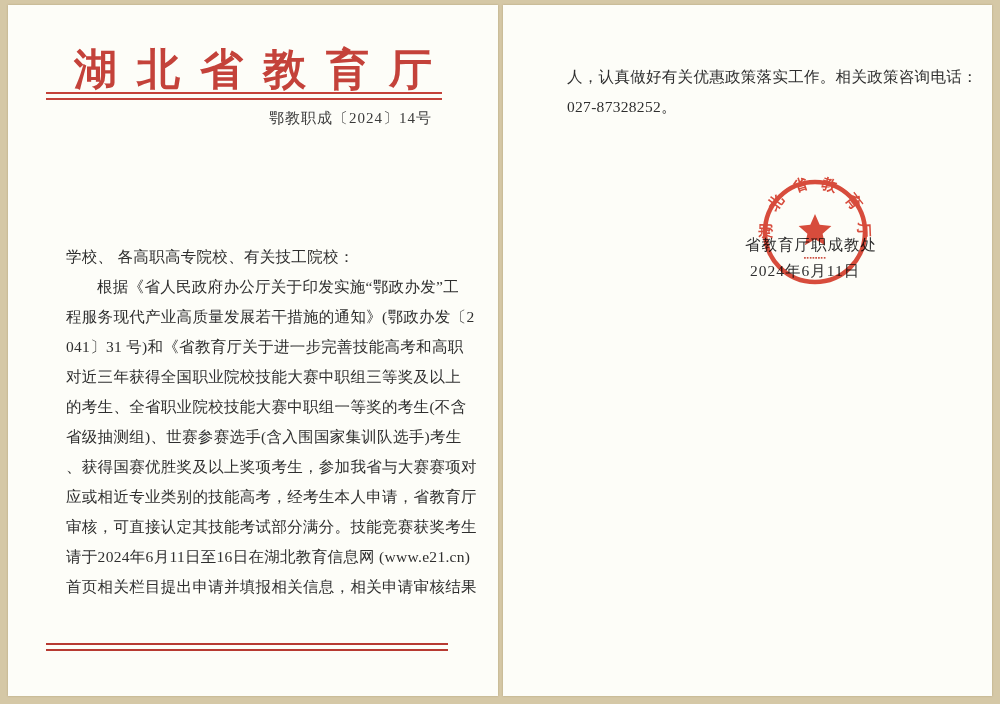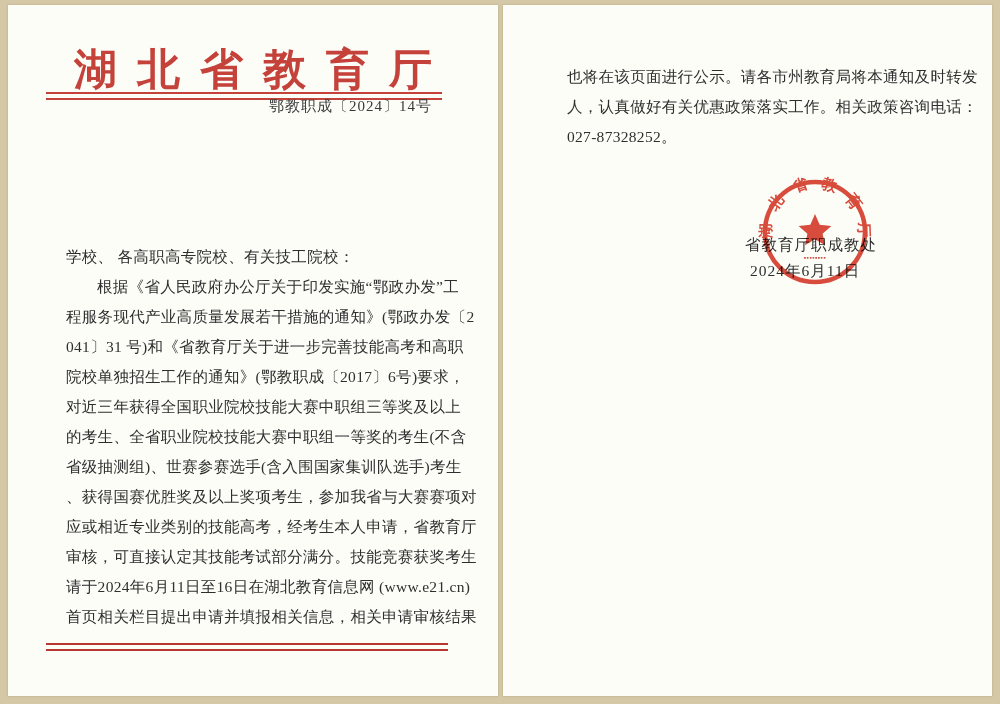--- a/index.html
+++ b/index.html
@@ -26,21 +26,21 @@
     white-space:nowrap;
   }
   .double-rule{
     position:absolute;height:4px;
     border-top:2.5px solid #c4423a;
     border-bottom:2.5px solid #c4423a;
   }
   .rule-top{top:87px;left:38px;width:396px;}
   .rule-bottom{top:638px;left:38px;width:402px;border-color:#b73a32;}
   .doc-number{
-    position:absolute;top:92px;right:66px;
+    position:absolute;top:104px;right:66px;
     font-size:15px;color:#3a3a3a;letter-spacing:1px;white-space:nowrap;
   }
   .doc-title{
     position:absolute;top:151px;left:0;width:100%;
     text-align:center;font-size:17.5px;font-weight:bold;color:#1e1e1e;
     line-height:30px;letter-spacing:.5px;
   }
   .textcol{
     position:absolute;font-size:15.5px;color:#2e2e2e;
     letter-spacing:.3px;
@@ -76,38 +76,36 @@
     <div class="double-rule rule-top"></div>
 
     <div class="doc-number">鄂教职成〔2024〕14号</div>
 
 
     <div class="textcol left-textcol">
       <div class="line">学校、 各高职高专院校、有关技工院校：</div>
       <div class="line indent">根据《省人民政府办公厅关于印发实施“鄂政办发”工</div>
       <div class="line">程服务现代产业高质量发展若干措施的通知》(鄂政办发〔2</div>
       <div class="line">041〕31 号)和《省教育厅关于进一步完善技能高考和高职</div>
-      <div class="line">院校单独招生工作的通知》(鄂教职成〔2017〕6号)要求，</div>
       <div class="line">对近三年获得全国职业院校技能大赛中职组三等奖及以上</div>
       <div class="line">的考生、全省职业院校技能大赛中职组一等奖的考生(不含</div>
       <div class="line">省级抽测组)、世赛参赛选手(含入围国家集训队选手)考生</div>
       <div class="line">、获得国赛优胜奖及以上奖项考生，参加我省与大赛赛项对</div>
       <div class="line">应或相近专业类别的技能高考，经考生本人申请，省教育厅</div>
       <div class="line">审核，可直接认定其技能考试部分满分。技能竞赛获奖考生</div>
       <div class="line">请于2024年6月11日至16日在湖北教育信息网 (www.e21.cn)</div>
       <div class="line">首页相关栏目提出申请并填报相关信息，相关申请审核结果</div>
     </div>
 
     <div class="double-rule rule-bottom"></div>
   </div>
 
   <div class="page right">
 
     <div class="textcol right-textcol">
-      <div class="line">也将在该页面进行公示。请各市州教育局将本通知及时转发</div>
       <div class="line">人，认真做好有关优惠政策落实工作。相关政策咨询电话：</div>
       <div class="line">027-87328252。</div>
     </div>
 
     <div class="signature">省教育厅职成教处</div>
 
     <div class="issue-date">2024年6月11日</div>
 
     <svg class="seal" viewBox="0 0 120 120">
       <circle cx="60" cy="60" r="50" fill="none" stroke="#d63c2c" stroke-width="4.5"></circle>

